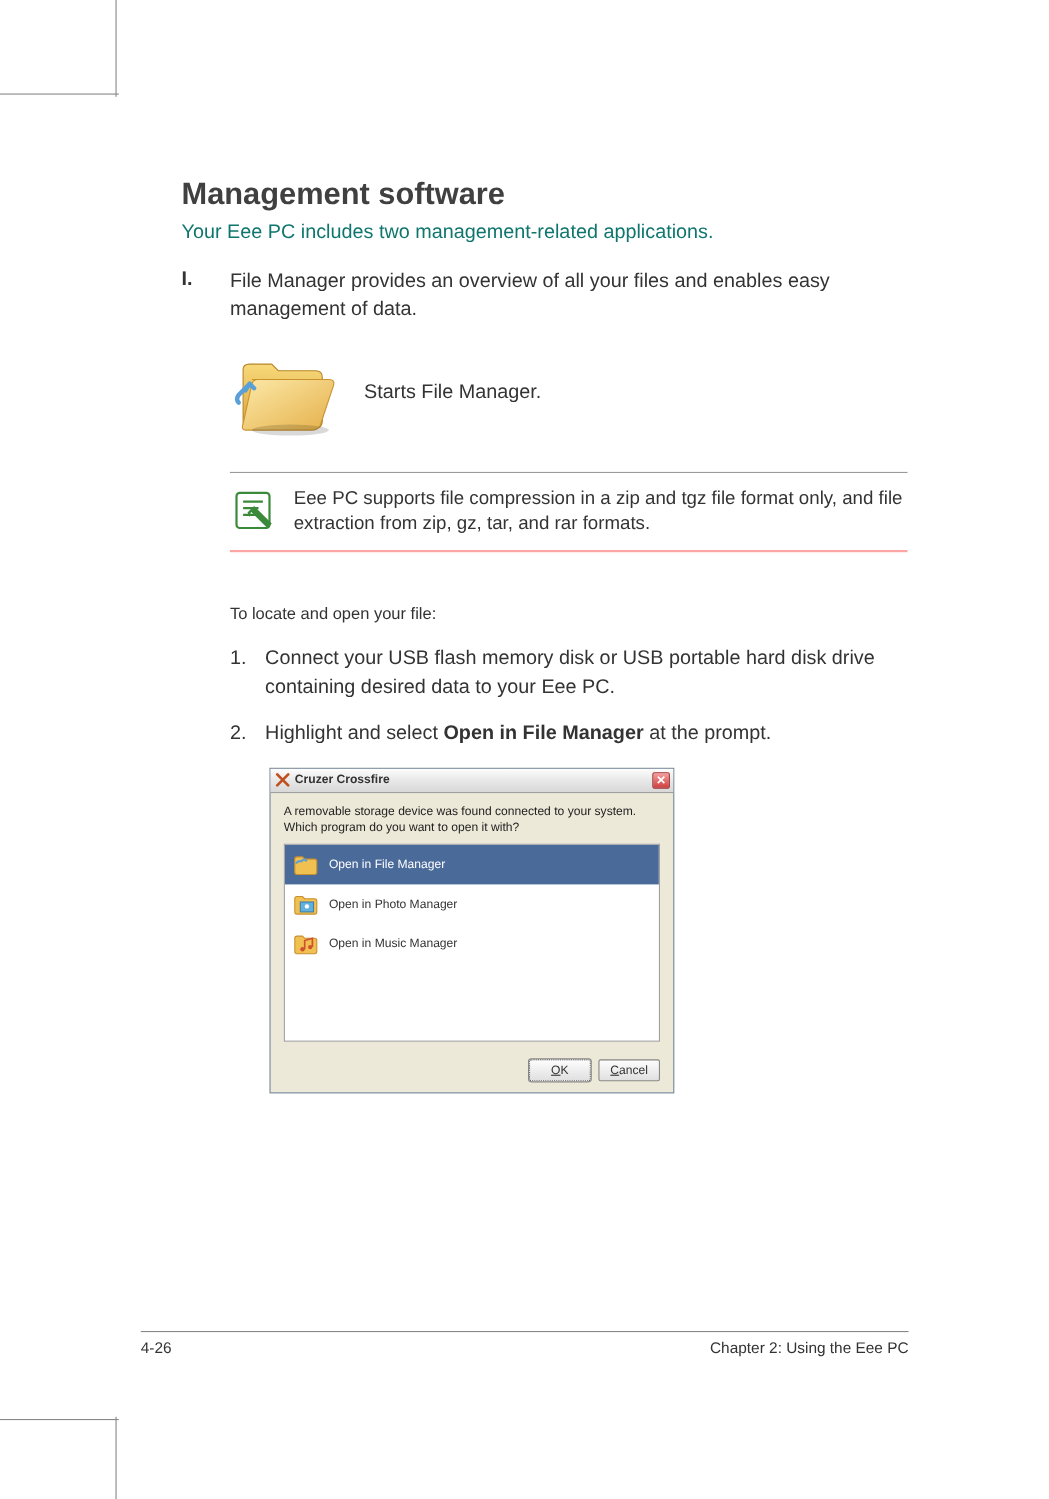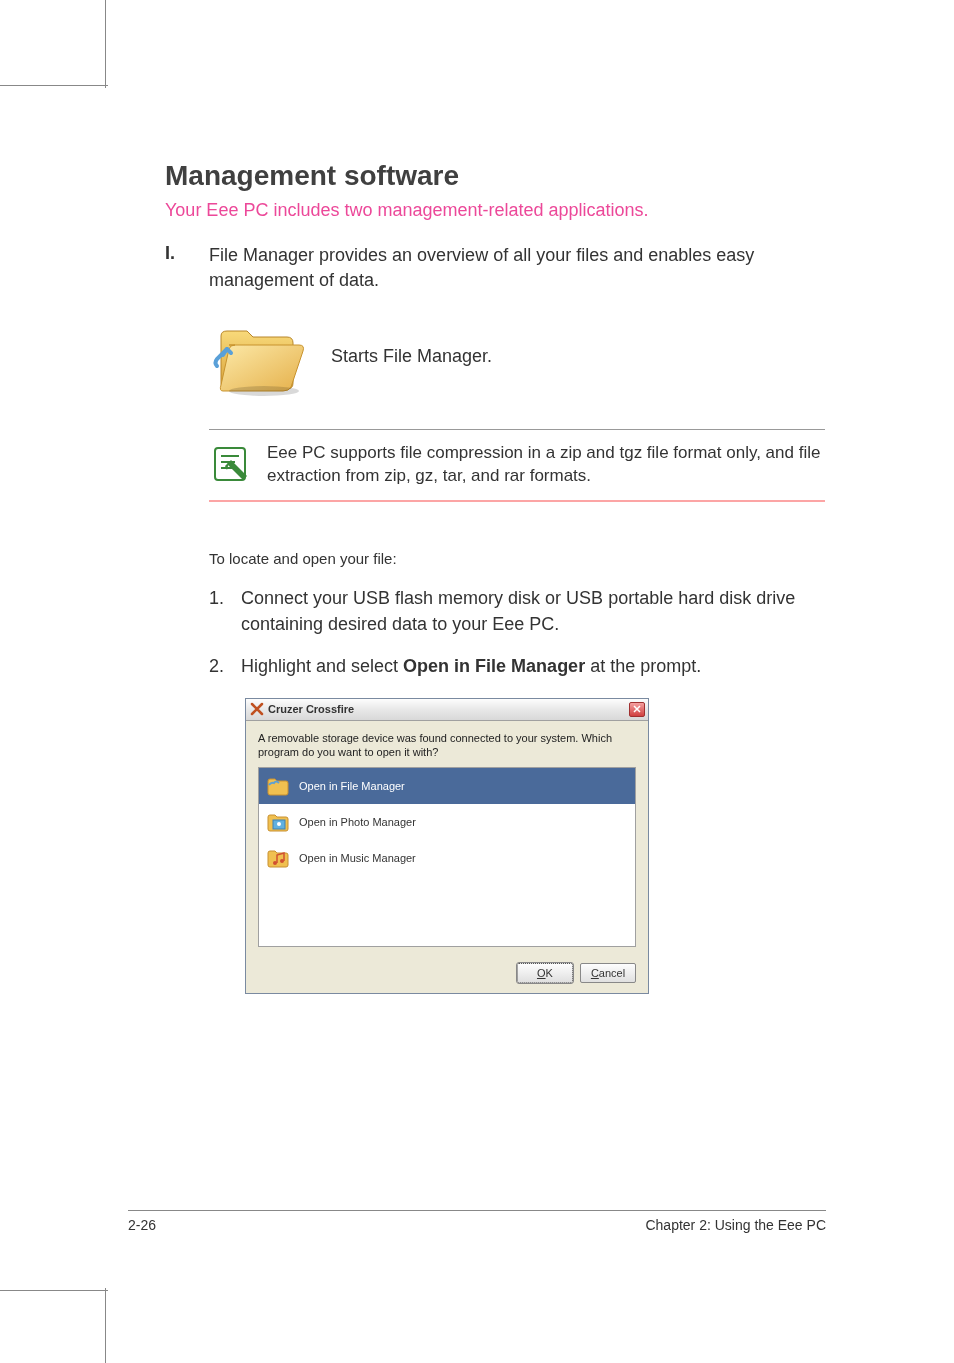--- a/index.html
+++ b/index.html
@@ -54,21 +54,21 @@
       width: 660px;
     }
     h1 {
       font-size: 28px;
       font-weight: bold;
       color: #404040;
       margin-bottom: 8px;
     }
     .intro {
       font-size: 18px;
-      color: #ec4899;
+      color: #0f766e;
       margin-bottom: 22px;
     }
     .section-i {
       display: flex;
       margin-bottom: 18px;
     }
     .section-marker {
       font-weight: bold;
       font-size: 18px;
       width: 44px;
@@ -141,21 +141,21 @@
       flex-shrink: 0;
     }
     .step-body b {
       font-weight: bold;
     }
     .dialog-wrap {
       margin-left: 80px;
       margin-top: 18px;
     }
     .dialog {
-      width: 404px;
+      width: 368px;
       border: 1px solid #7a8aa0;
       background: #ece9d8;
       font-family: Tahoma, Arial, sans-serif;
       font-size: 11px;
     }
     .titlebar {
       height: 22px;
       background: linear-gradient(to bottom, #fdfdfd 0%, #e8e8e8 50%, #d8d8d8 100%);
       border-bottom: 1px solid #a0a0a0;
       display: flex;
@@ -385,15 +385,15 @@
       </div>
       <div class="dialog-footer">
         <span class="dlg-btn ok"><span class="underline">O</span><span>K</span></span>
         <span class="dlg-btn"><span class="underline">C</span><span>ancel</span></span>
       </div>
     </div>
   </div>
 </div>
 
 <div class="footer">
-  <span>2-26</span>
+  <span>4-26</span>
   <span>Chapter 2: Using the Eee PC</span>
 </div>
 
 </body></html>

